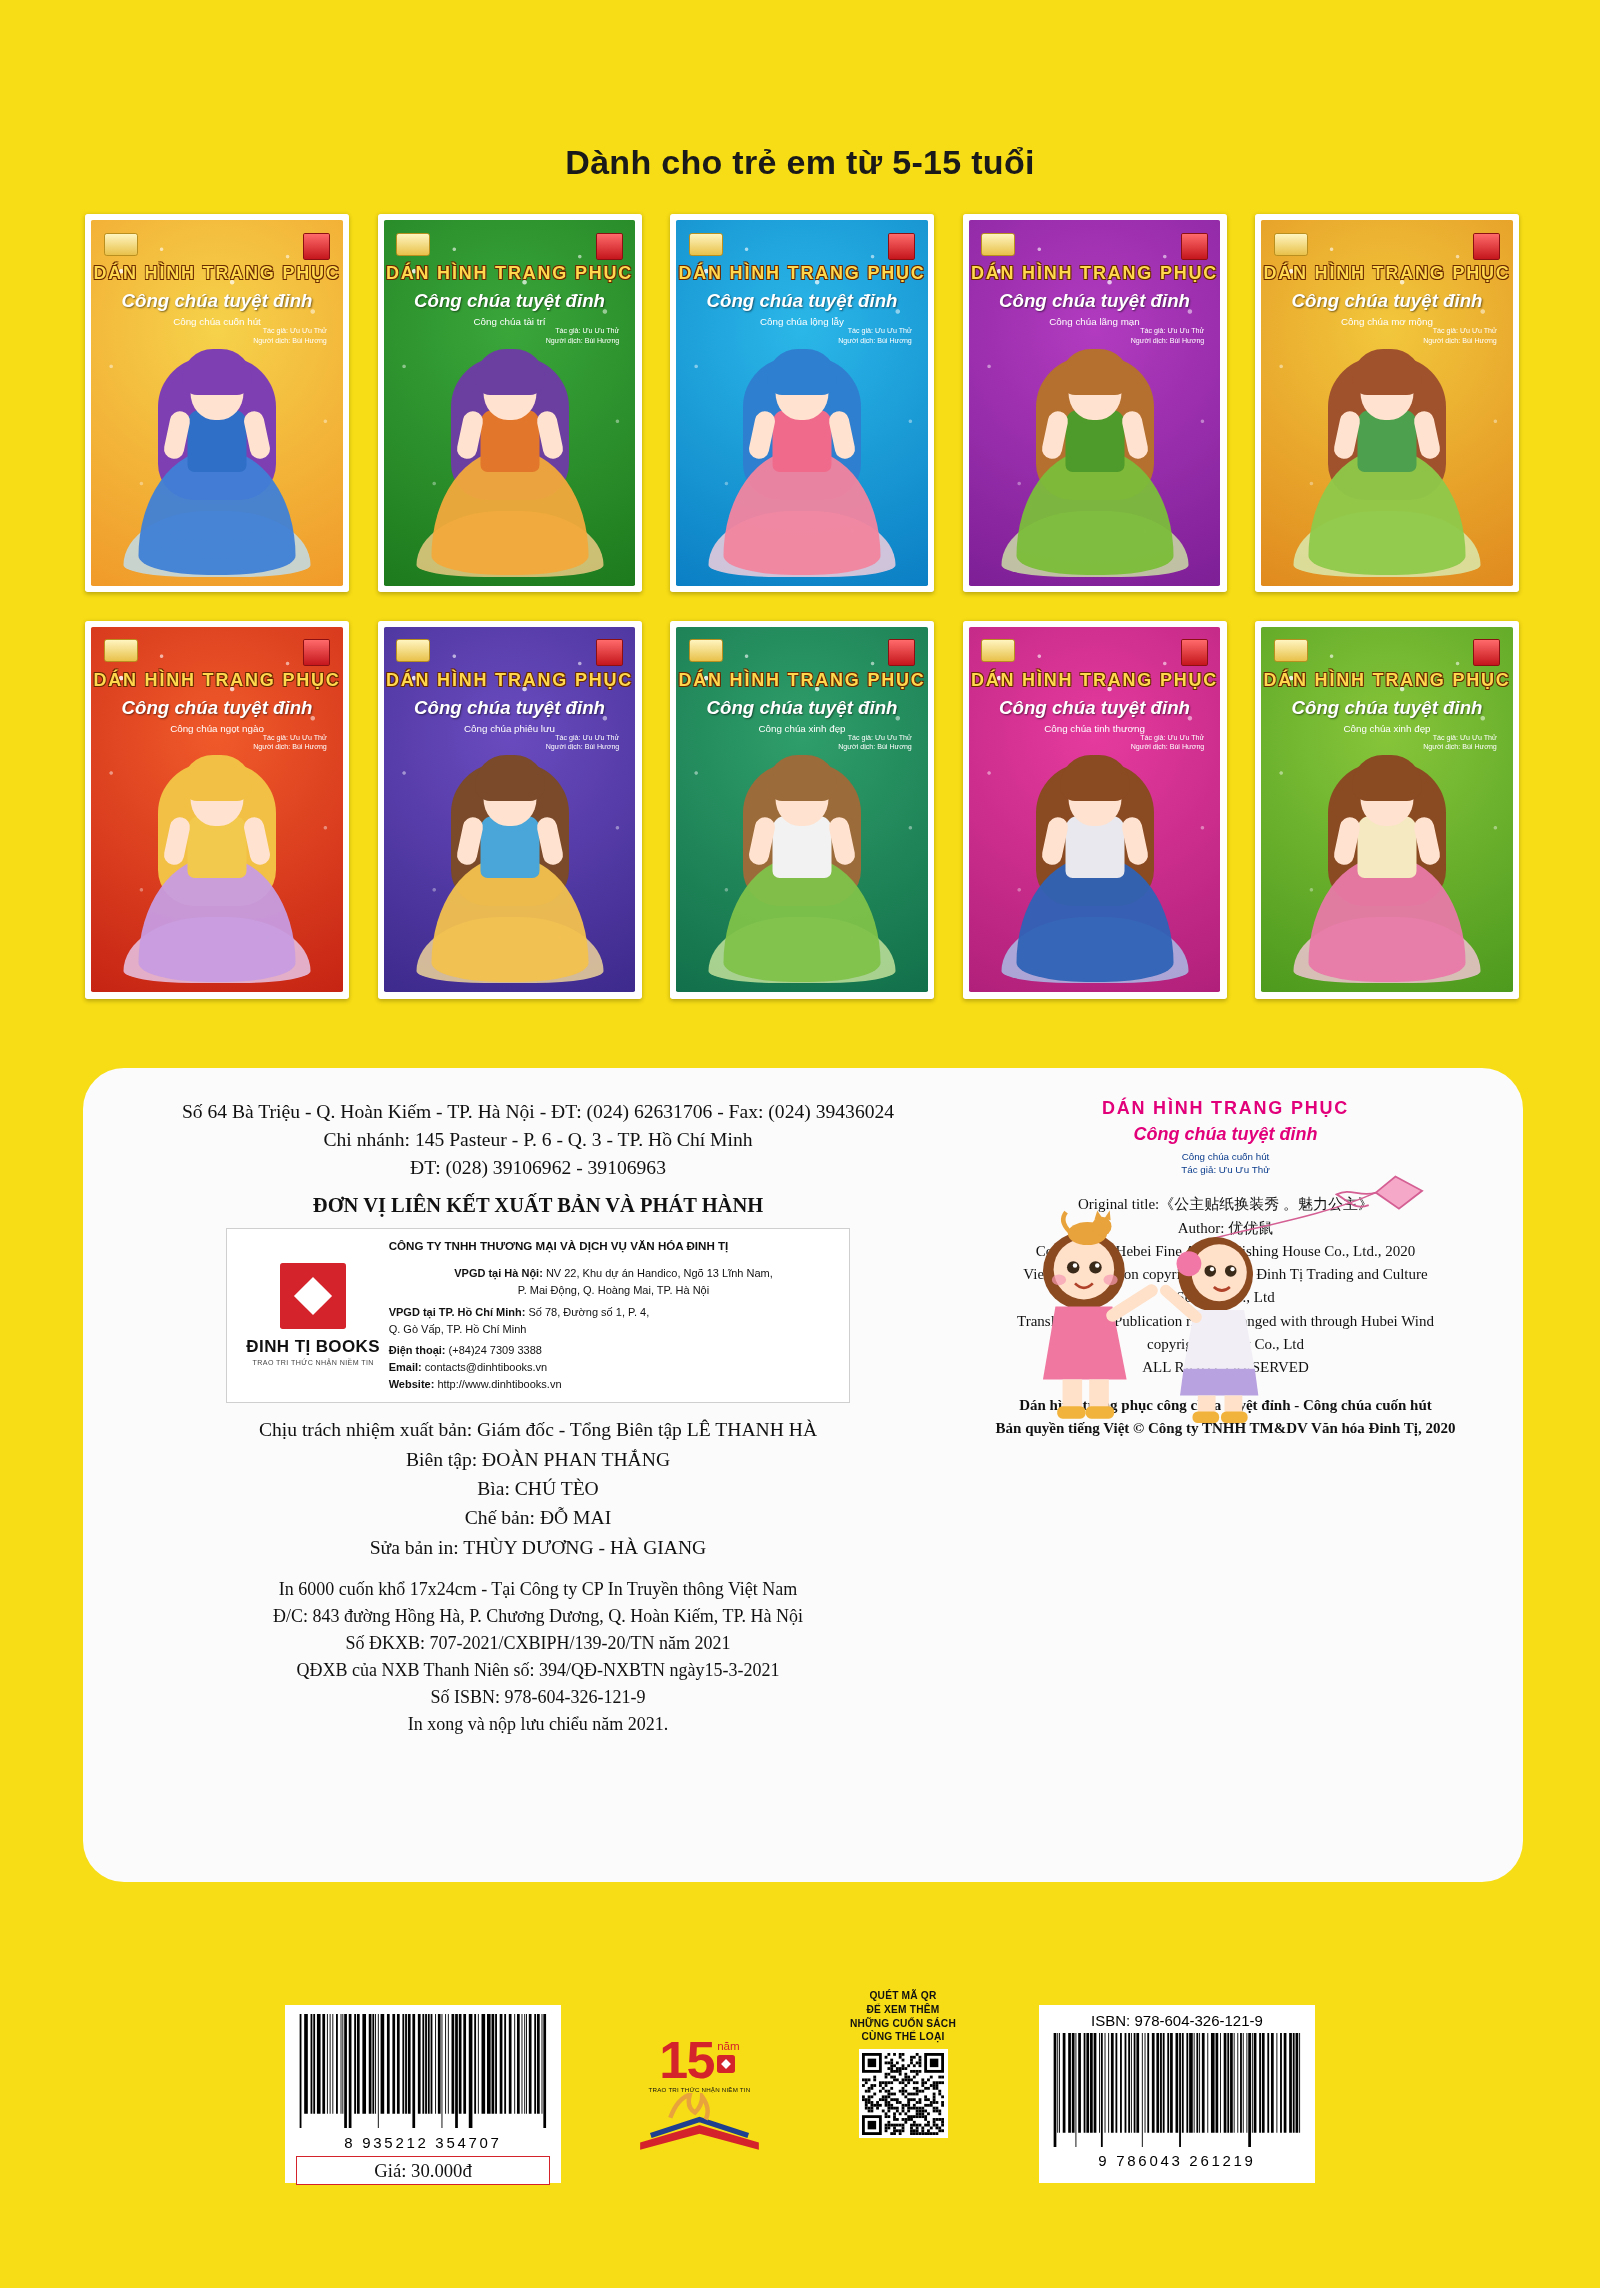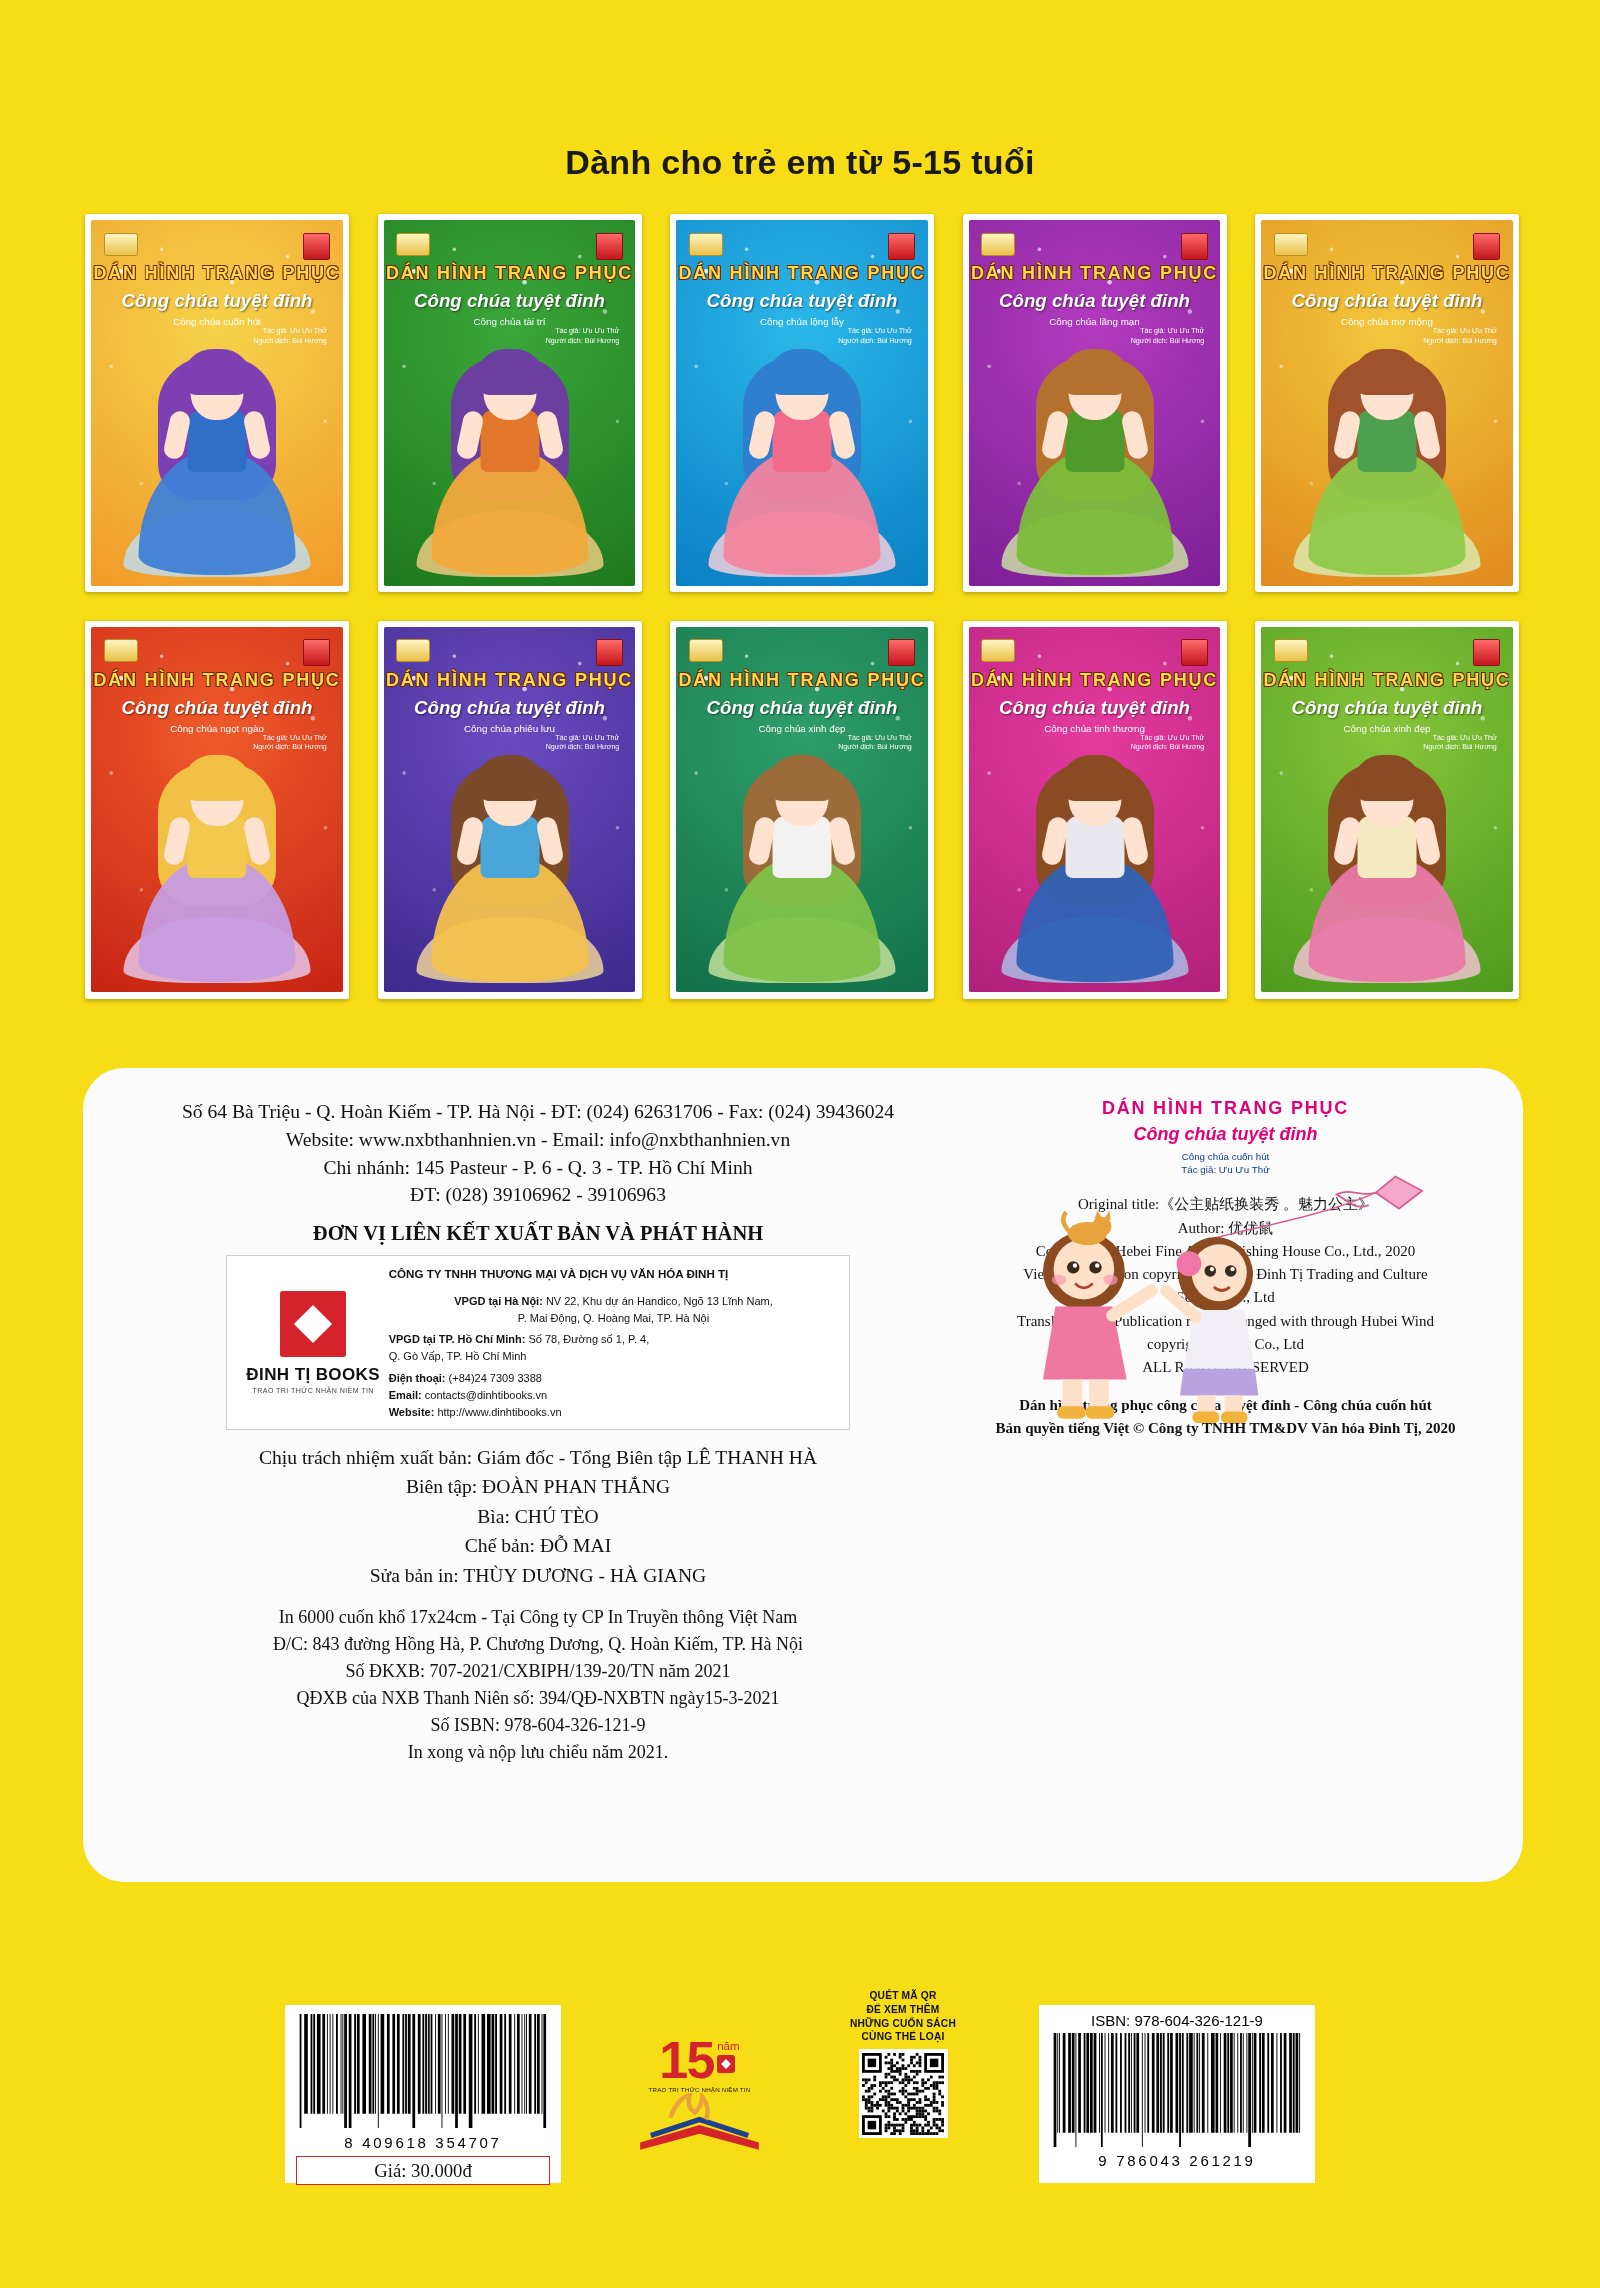--- a/index.html
+++ b/index.html
@@ -473,21 +473,20 @@
           <div class="hairtop" style="background:#8a4a22;"></div>
         </div>
       </div>
     </div>
   </div>
 
 <div class="panel">
 
   <div class="panel-left">
     <div class="pline">Số 64 Bà Triệu - Q. Hoàn Kiếm - TP. Hà Nội - ĐT: (024) 62631706 - Fax: (024) 39436024</div>
-    <div class="pline">Website: www.nxbthanhnien.vn - Email: info@nxbthanhnien.vn</div>
     <div class="pline">Chi nhánh: 145 Pasteur - P. 6 - Q. 3 - TP. Hồ Chí Minh</div>
     <div class="pline">ĐT: (028) 39106962 - 39106963</div>
     <div class="section-head">ĐƠN VỊ LIÊN KẾT XUẤT BẢN VÀ PHÁT HÀNH</div>
 
     <div class="dinhti-box">
       <div class="dinhti-logo">
         <div class="dinhti-mark"></div>
         <div class="dinhti-name">ĐINH TỊ BOOKS</div>
         <div class="dinhti-tag">TRAO TRI THỨC NHẬN NIỀM TIN</div>
       </div>
@@ -673,21 +672,21 @@
       <rect x="243" y="0" width="3" height="112" fill="#000"></rect>
       <rect x="248" y="0" width="1" height="112" fill="#000"></rect>
       <rect x="251" y="0" width="1" height="112" fill="#000"></rect>
       <rect x="253" y="0" width="1" height="112" fill="#000"></rect>
       <rect x="256" y="0" width="3" height="112" fill="#000"></rect>
       <rect x="262" y="0" width="2" height="112" fill="#000"></rect>
       <rect x="265" y="0" width="3" height="112" fill="#000"></rect>
       <rect x="270" y="0" width="1" height="112" fill="#000"></rect>
       <rect x="272" y="0" width="3" height="128" fill="#000"></rect>
     </svg>
-  <div class="barnum">8 409618 354707</div>
+  <div class="barnum">8 935212 354707</div>
   <div class="price-box">Giá: 30.000đ</div>
 </div>
 
 <div class="logo15">
   <div style="display:flex; align-items:flex-start; justify-content:center;">
     <div class="fifteen">15</div>
     <div style="margin-top:5.3px; margin-left:3.6px;">
       <div class="nam">năm</div>
       <div style="width:18px;height:18px;background:#d4232a;border-radius:2.7px;position:relative;margin-top:2.7px;">
         <div style="position:absolute;left:50%;top:50%;transform:translate(-50%,-50%) rotate(45deg);width:7.1px;height:7.1px;background:#fff;"></div>

